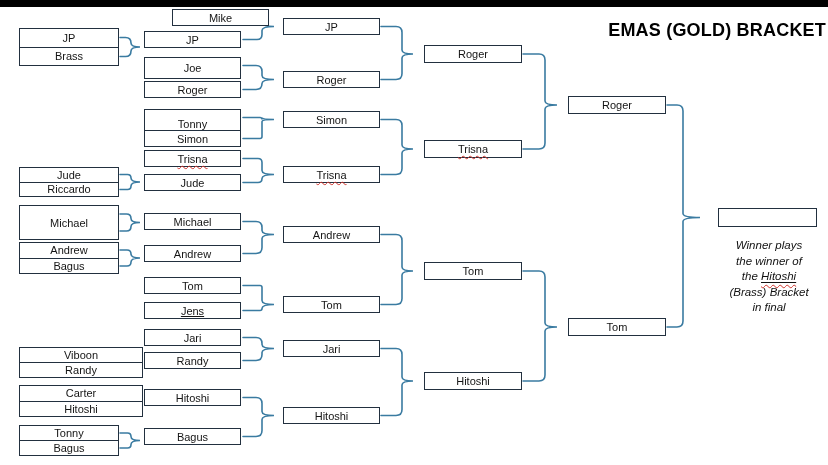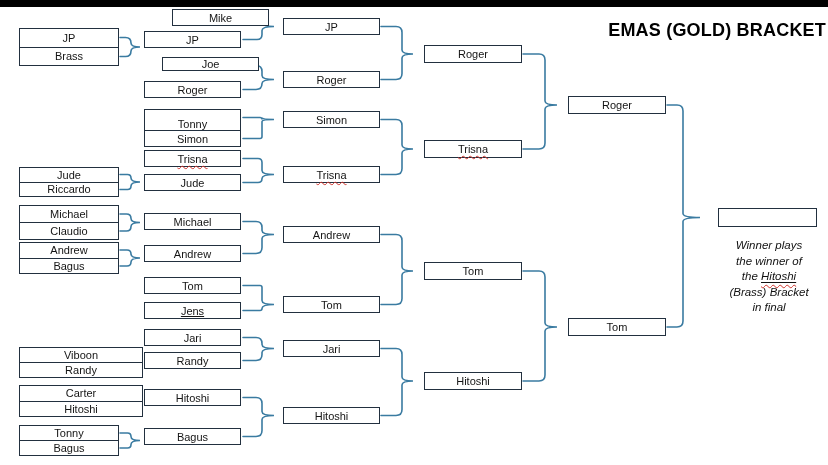--- a/index.html
+++ b/index.html
@@ -76,42 +76,41 @@
   <div class="pair" style="left:19px;top:28px;width:100px;height:38px;">
     <div class="cell">JP</div>
     <div class="cell">Brass</div>
   </div>
   <div class="pair" style="left:19px;top:167px;width:100px;height:30px;">
     <div class="cell">Jude</div>
     <div class="cell">Riccardo</div>
   </div>
   <div class="pair" style="left:19px;top:205px;width:100px;height:35px;">
     <div class="cell">Michael</div>
-    <div class="cell">Claudio</div>
   </div>
   <div class="pair" style="left:19px;top:242px;width:100px;height:32px;">
     <div class="cell">Andrew</div>
     <div class="cell">Bagus</div>
   </div>
   <div class="pair" style="left:19px;top:347px;width:124px;height:31px;justify-content:flex-end;">
     <div class="cell">Viboon</div>
     <div class="cell">Randy</div>
   </div>
   <div class="pair" style="left:19px;top:385px;width:124px;height:32px;">
     <div class="cell">Carter</div>
     <div class="cell">Hitoshi</div>
   </div>
   <div class="pair" style="left:19px;top:425px;width:100px;height:31px;">
     <div class="cell">Tonny</div>
     <div class="cell">Bagus</div>
   </div>
 
   <div class="box" style="left:144px;top:9px;width:97px;height:17px;margin-left:28px;">Mike</div>
   <div class="box" style="left:144px;top:31px;width:97px;height:17px;">JP</div>
-  <div class="box" style="left:162px;top:57px;width:97px;height:14px;">Joe</div>
+  <div class="box" style="left:144px;top:57px;width:97px;height:22px;">Joe</div>
   <div class="box" style="left:144px;top:81px;width:97px;height:17px;">Roger</div>
   <div class="box" style="left:144px;top:109px;width:97px;height:30px;">Tonny</div>
   <div class="box" style="left:144px;top:130px;width:97px;height:17px;">Simon</div>
   <div class="box sp-err-box" style="left:144px;top:150px;width:97px;height:17px;">
       <span class="sp-err">Trisna</span>
     </div>
   <div class="box" style="left:144px;top:174px;width:97px;height:17px;">Jude</div>
   <div class="box" style="left:144px;top:213px;width:97px;height:17px;">Michael</div>
   <div class="box" style="left:144px;top:245px;width:97px;height:17px;">Andrew</div>
   <div class="box" style="left:144px;top:277px;width:97px;height:17px;">Tom</div>

